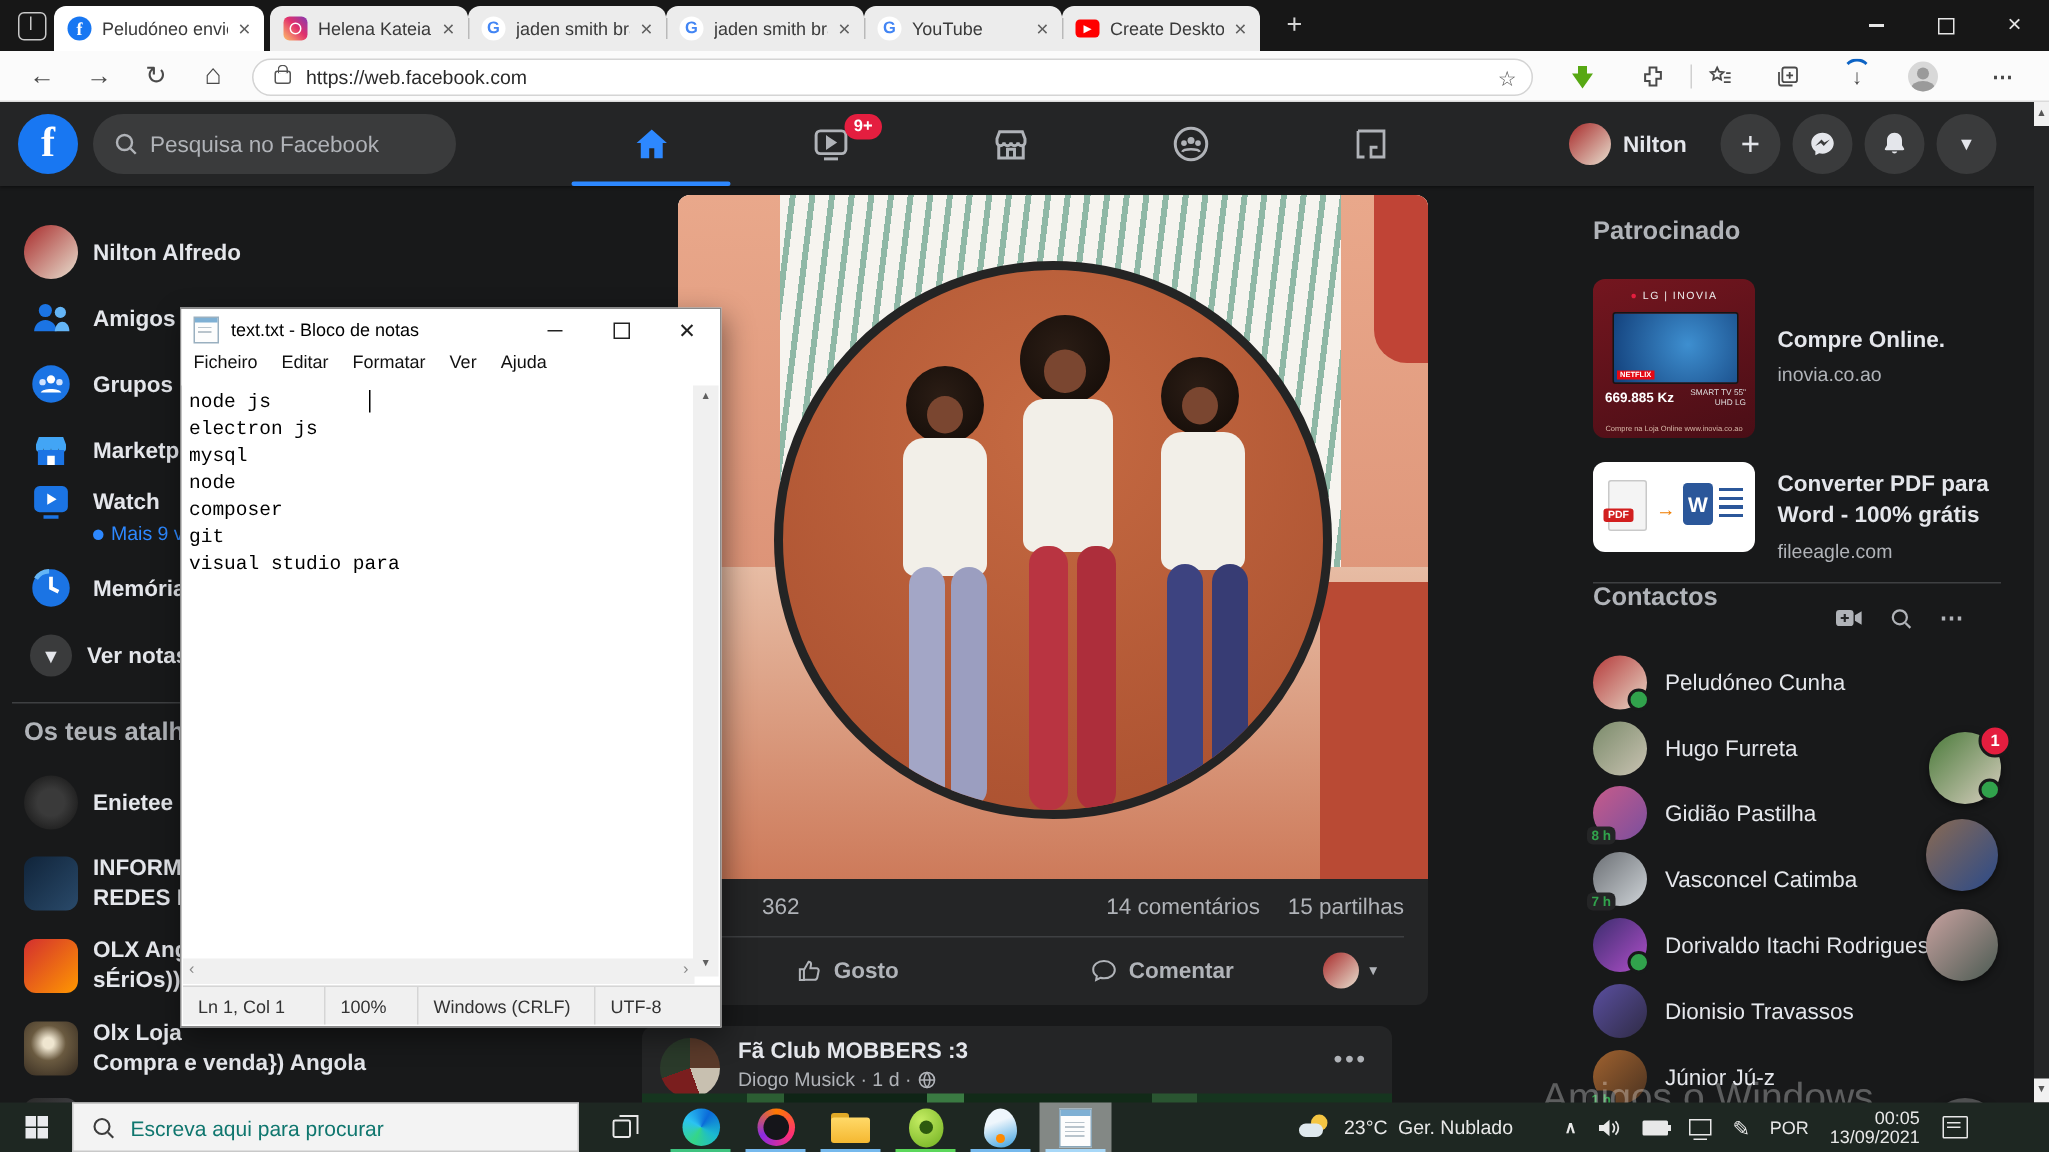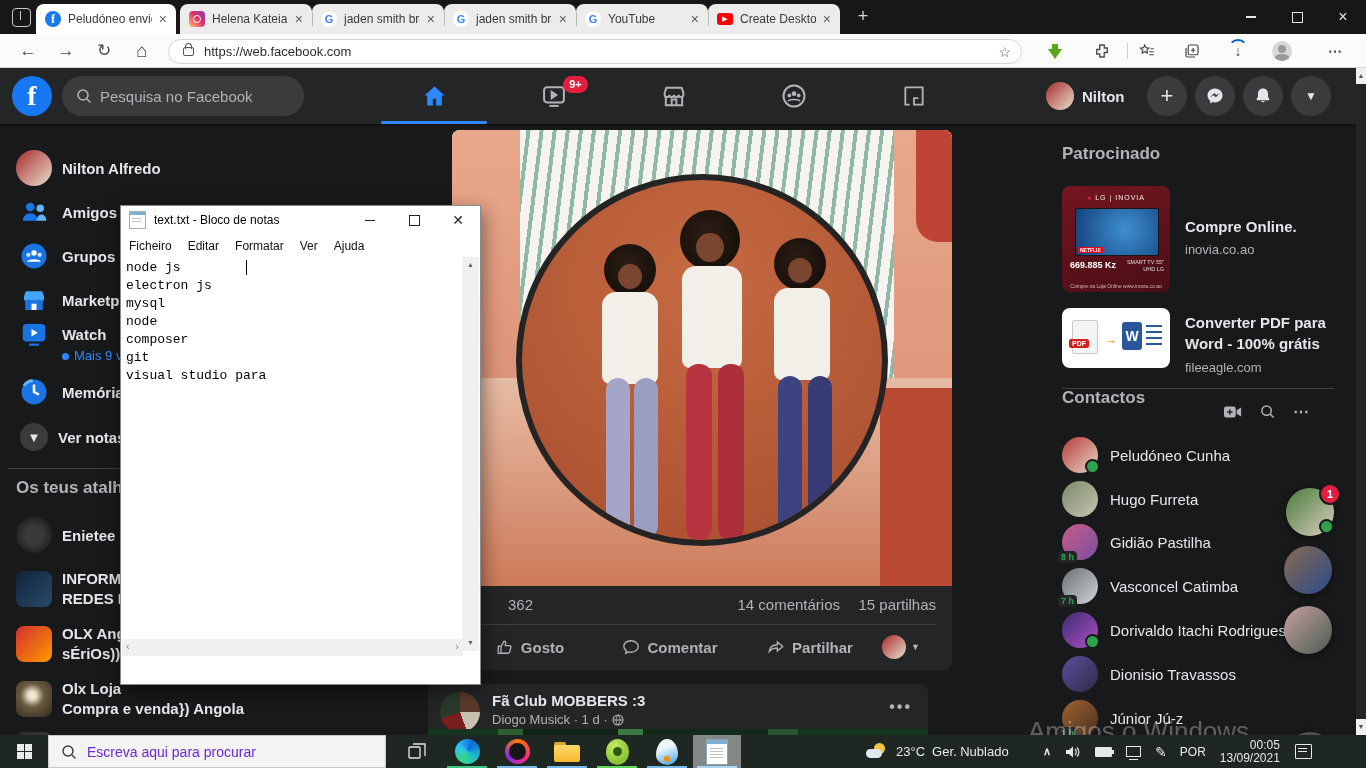--- a/index.html
+++ b/index.html
@@ -116,38 +116,38 @@
   #notepad{position:absolute;left:120px;top:205px;width:361px;height:480px;background:#fff;border:1px solid #8a8a8a;box-sizing:border-box;box-shadow:2px 6px 18px rgba(0,0,0,.45);z-index:10;}
   .np-title{position:absolute;left:0;top:0;width:100%;height:28px;background:#fff;display:flex;align-items:center;}
   .np-ico{width:15px;height:16px;margin-left:8px;background:#fdfdfd;border:1px solid #9ab0c0;position:relative;flex:0 0 15px;}
   .np-ico:before{content:"";position:absolute;left:0;top:0;width:100%;height:3px;background:#7fb0d4;}
   .np-ico:after{content:"";position:absolute;left:2px;top:6px;width:9px;height:6px;background:repeating-linear-gradient(#b9c4cc 0 1px,transparent 1px 3px);}
   .np-titletext{font-size:12px;color:#000;margin-left:8px;flex:1;}
   .np-btn{width:44px;height:28px;display:flex;align-items:center;justify-content:center;color:#222;}
   .np-btn .mini{width:10px;height:1px;background:#222;}
   .np-btn .maxi{width:9px;height:9px;border:1px solid #222;}
   .np-btn.x{font-size:14px;}
-  .np-menu{position:absolute;left:0;top:28px;width:100%;height:23px;background:#fff;display:flex;align-items:center;}
+  .np-menu{position:absolute;left:0;top:28px;width:100%;height:23px;background:#fff;display:flex;align-items:flex-start;}
   .np-mi{font-size:12px;color:#111;padding:0 8px;}
   .np-text{position:absolute;left:1px;top:51px;width:341px;height:394px;background:#fff;font-family:"Liberation Mono","DejaVu Sans Mono",monospace;font-size:13px;line-height:18px;color:#000;padding:2px 0 0 4px;box-sizing:border-box;white-space:pre;}
   .np-caret{position:absolute;left:4px;top:3px;width:1px;height:15px;background:#000;}
   .np-vsb{position:absolute;right:1px;top:51px;width:17px;height:394px;background:#f0f0f0;}
   .np-vsb .a{position:absolute;left:0;width:17px;height:16px;color:#606060;font-size:7px;text-align:center;line-height:16px;}
   .np-hsb{position:absolute;left:1px;bottom:28px;width:341px;height:17px;background:#f0f0f0;color:#888;}
   .np-hsb .l{position:absolute;left:4px;top:1px;font-size:11px;}
   .np-hsb .r{position:absolute;right:4px;top:1px;font-size:11px;}
   .np-status{position:absolute;left:1px;bottom:1px;width:358px;height:26px;background:#f0f0f0;border-top:1px solid #d5d5d5;display:flex;align-items:center;font-size:12px;color:#333;box-sizing:border-box;}
   .np-cell{height:100%;display:flex;align-items:center;padding-left:10px;border-right:1px solid #d5d5d5;box-sizing:border-box;}
   
   #taskbar{position:absolute;left:0;top:735px;width:1366px;height:33px;background:#1e2722;z-index:30;display:block;}
   .startbtn{position:absolute;left:0;top:0;width:48px;height:33px;display:flex;align-items:center;justify-content:center;}
   .winflag{width:15px;height:15px;display:grid;grid-template-columns:7px 7px;grid-template-rows:7px 7px;gap:1px;}
   .winflag i{background:#e8eaed;}
   .tsearch{position:absolute;left:48px;top:0;width:338px;height:33px;background:#f3f3f3;border:1px solid #c9c9c9;box-sizing:border-box;display:flex;align-items:center;}
-  .tsearch span{font-size:14px;color:#6d28d9;margin-left:10px;}
+  .tsearch span{font-size:14px;color:#0f766e;margin-left:10px;}
   .tslot{position:absolute;top:0;width:48px;height:33px;display:flex;align-items:center;justify-content:center;}
   .tslot.activeapp{background:rgba(255,255,255,0.45);}
   .underl{position:absolute;bottom:0;left:4px;width:40px;height:2.5px;}
   .edgeic{width:25px;height:25px;border-radius:50%;background:conic-gradient(from 210deg,#35d687,#2bc3f2,#0b6ad9,#1bb9d0,#35d687);}
   .discic{width:25px;height:25px;border-radius:50%;background:conic-gradient(#ff7a00,#ff2d78,#8a2be2,#ff7a00);position:relative;}
   .discic:before{content:"";position:absolute;left:4px;top:4px;width:17px;height:17px;border-radius:50%;background:#15151a;}
   .foldic{width:26px;height:20px;position:relative;}
   .foldic:before{content:"";position:absolute;left:0;top:0;width:12px;height:6px;background:#e0a927;border-radius:2px 2px 0 0;}
   .foldic:after{content:"";position:absolute;left:0;top:3px;width:26px;height:17px;background:linear-gradient(180deg,#ffd968,#f5b831);border-radius:2px;}
   .greenic{width:23px;height:26px;border-radius:50%;background:radial-gradient(circle at 35% 30%,#c4ec62,#6faf1f);position:relative;}
@@ -442,26 +442,20 @@
               <path d="M2.5 9h3v8h-3zM5.5 16.5V9.6L9 3.5c1 0 1.8.7 1.8 1.9l-.5 3h4.6c1 0 1.7.8 1.5 1.8l-1 5c-.2 1-.9 1.7-2 1.7H5.5z"></path>
             </svg>
           <span>Gosto</span>
         </div>
         <div class="actbtn">
           <svg width="18" height="18" viewBox="0 0 20 20" fill="none" stroke="#b0b3b8" stroke-width="1.5">
               <path d="M10 3C5.3 3 2 5.8 2 9.3c0 2 1 3.7 2.7 4.8L4.2 17l3.1-1.6c.8.3 1.7.4 2.7.4 4.7 0 8-2.8 8-6.3S14.7 3 10 3z"></path>
             </svg>
           <span>Comentar</span>
         </div>
-        <div class="actbtn">
-          <svg width="18" height="18" viewBox="0 0 20 20" fill="none" stroke="#b0b3b8" stroke-width="1.5">
-              <path d="M11.5 4.5l6 5-6 5v-3.4c-4 0-7 1.4-9 3.9.6-4.5 3.8-7.5 9-7.5z"></path>
-            </svg>
-          <span>Partilhar</span>
-        </div>
       </div>
       <div class="actav">
         <span class="avatar" style="width:24px;height:24px;display:block"></span>
         <span style="color:#b0b3b8;font-size:9px;margin-left:5px">▼</span>
       </div>
     </div>
 
     <div class="card" style="left:428px;top:616px;width:500px;height:152px;border-radius:8px 8px 0 0;overflow:hidden">
       <div style="position:absolute;left:12px;top:8px;width:40px;height:40px;border-radius:50%;background:conic-gradient(#5a3a2a 0 90deg,#c8c0b0 90deg 160deg,#7a1e1e 160deg 250deg,#2a3a2a 250deg 360deg)"></div>
       <div class="p2title" style="position:absolute;left:64px;top:8px">Fã Club MOBBERS :3</div>
@@ -598,20 +592,26 @@
 visual studio para</div>
     <div class="np-caret" style="top:54px;left:125px"></div>
     <div class="np-vsb">
       <span class="a" style="top:0">▲</span>
       <span class="a" style="bottom:0">▼</span>
     </div>
     <div class="np-hsb">
       <span class="l">‹</span>
       <span class="r">›</span>
     </div>
+    <div class="np-status">
+      <span class="np-cell" style="width:95px">Ln 1, Col 1</span>
+      <span class="np-cell" style="width:62px">100%</span>
+      <span class="np-cell" style="width:118px">Windows (CRLF)</span>
+      <span class="np-cell" style="width:80px;border-right:none">UTF-8</span>
+    </div>
   </div>
 
   <div id="taskbar">
     <div class="startbtn">
       <span class="winflag">
           <i></i>
           <i></i>
           <i></i>
           <i></i>
         </span>

